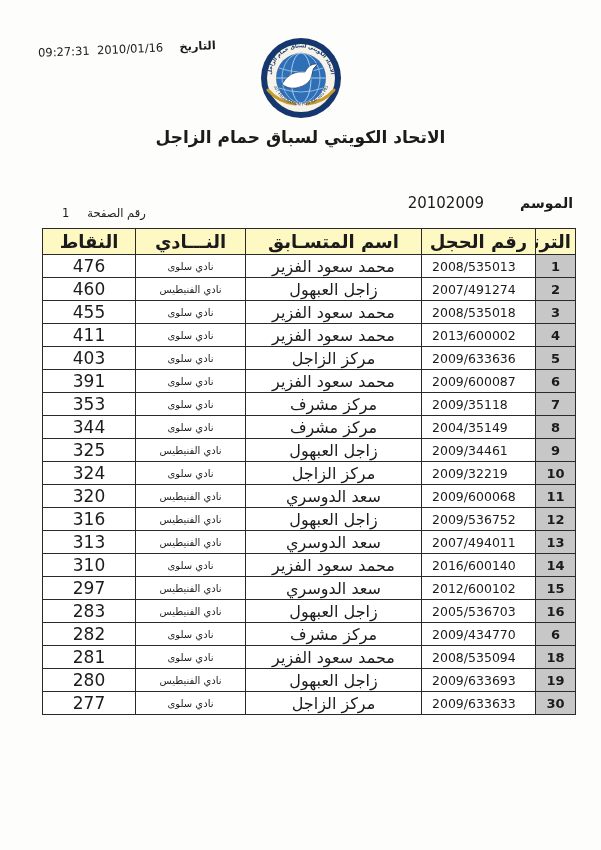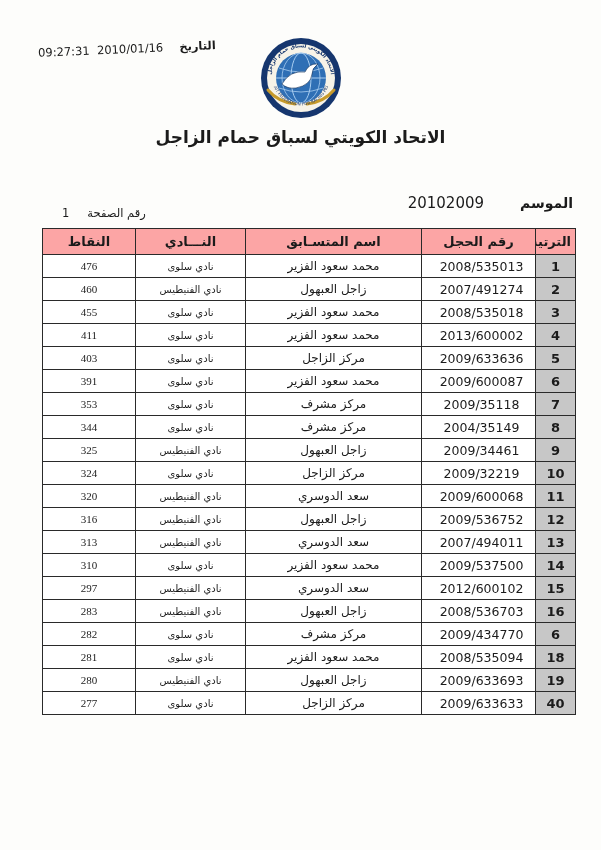--- a/index.html
+++ b/index.html
@@ -42,27 +42,27 @@
     border-collapse:collapse;direction:rtl;table-layout:fixed;
     background:#fff;
   }
   .results th,.results td{
     border:1px solid #2a2a2a;
     height:22px;padding:0 4px;
     font-size:12px;text-align:center;
     white-space:nowrap;overflow:hidden;
   }
   .results thead th{
-    background:#fca5a5;font-weight:bold;height:25px;font-size:13px;
+    background:#fef9c3;font-weight:bold;height:25px;font-size:18px;
   }
   .results td.rank{background:#c7c7c7;font-weight:bold;font-size:13px;}
-  .results td.ring{direction:ltr;text-align:center;padding-left:10px;font-size:12.5px;}
-  .results td.name{font-size:12px;}
+  .results td.ring{direction:ltr;text-align:left;padding-left:10px;font-size:12.5px;}
+  .results td.name{font-size:16px;}
   .results td.club{font-size:10px;}
-  .results td.points{font-size:11px;font-family:Liberation Serif, serif;}
+  .results td.points{font-size:17px;}
 </style>
 </head>
 <body>
 
 <div class="page">
 
   <div class="date-stamp">
     <span class="lbl">التاريخ</span>
     <span>2010/01/16  09:27:31</span>
   </div>
@@ -209,35 +209,35 @@
         </tr>
         <tr>
           <td class="rank">13</td>
           <td class="ring">2007/494011</td>
           <td class="name">سعد الدوسري</td>
           <td class="club">نادي الفنيطيس</td>
           <td class="points">313</td>
         </tr>
         <tr>
           <td class="rank">14</td>
-          <td class="ring">2009/537500</td>
+          <td class="ring">2016/600140</td>
           <td class="name">محمد سعود الفزير</td>
           <td class="club">نادي سلوى</td>
           <td class="points">310</td>
         </tr>
         <tr>
           <td class="rank">15</td>
           <td class="ring">2012/600102</td>
           <td class="name">سعد الدوسري</td>
           <td class="club">نادي الفنيطيس</td>
           <td class="points">297</td>
         </tr>
         <tr>
           <td class="rank">16</td>
-          <td class="ring">2008/536703</td>
+          <td class="ring">2005/536703</td>
           <td class="name">زاجل العبهول</td>
           <td class="club">نادي الفنيطيس</td>
           <td class="points">283</td>
         </tr>
         <tr>
           <td class="rank">6</td>
           <td class="ring">2009/434770</td>
           <td class="name">مركز مشرف</td>
           <td class="club">نادي سلوى</td>
           <td class="points">282</td>
@@ -250,21 +250,21 @@
           <td class="points">281</td>
         </tr>
         <tr>
           <td class="rank">19</td>
           <td class="ring">2009/633693</td>
           <td class="name">زاجل العبهول</td>
           <td class="club">نادي الفنيطيس</td>
           <td class="points">280</td>
         </tr>
         <tr>
-          <td class="rank">40</td>
+          <td class="rank">30</td>
           <td class="ring">2009/633633</td>
           <td class="name">مركز الزاجل</td>
           <td class="club">نادي سلوى</td>
           <td class="points">277</td>
         </tr>
       </tbody>
   </table>
 
 </div>
 

